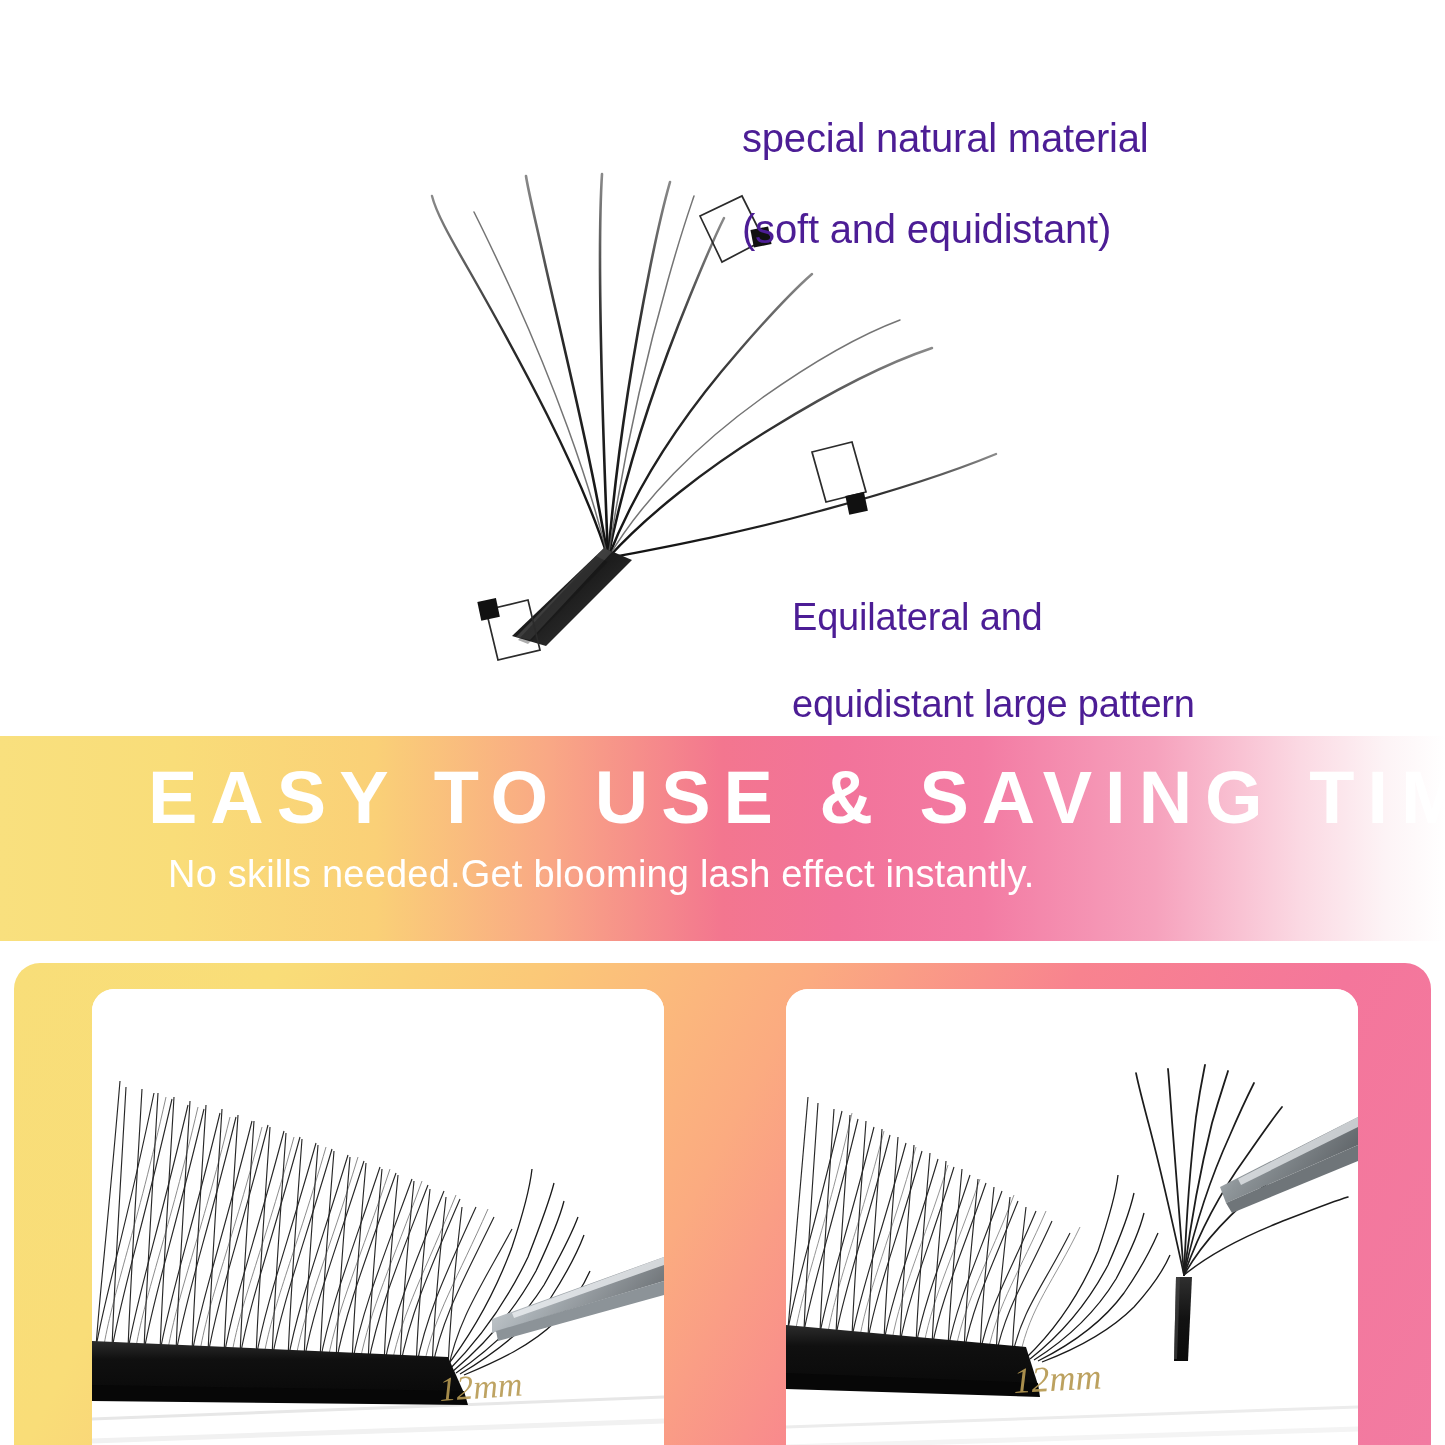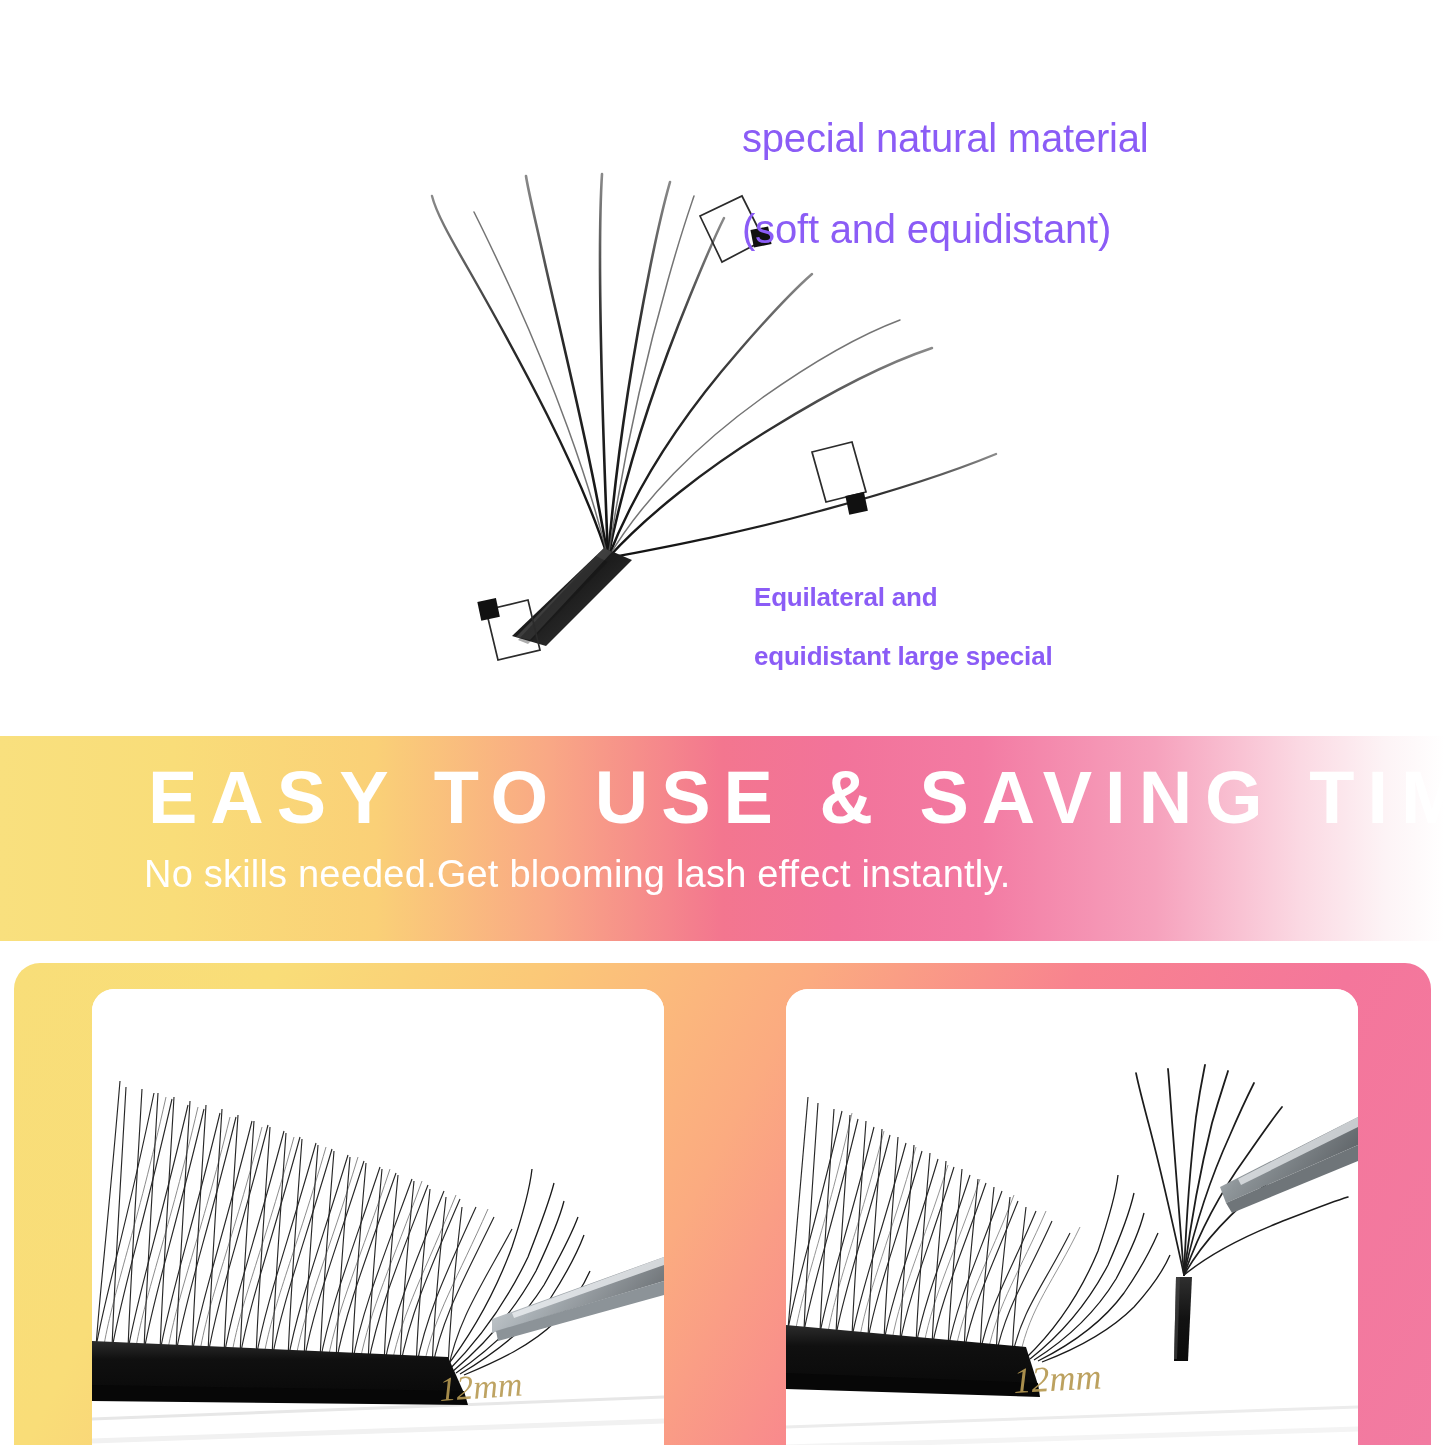--- a/index.html
+++ b/index.html
@@ -32,21 +32,21 @@
 
   .hero-svg {
     position: absolute;
     left: 0; top: 0;
     width: 1445px;
     height: 735px;
   }
 
   .annotation {
     position: absolute;
-    color: #8b5cf6;
+    color: #4c1d95;
     font-family: "Liberation Sans", sans-serif;
     font-weight: 400;
     line-height: 1.14;
     white-space: pre-line;
   }
 
   .ann-top {
     left: 742px;
     top: 70px;
     font-size: 40px;
@@ -54,25 +54,24 @@
   }
 
   .ann-left {
     left: 240px;
     top: 479px;
     font-size: 37px;
     letter-spacing: -0.2px;
   }
 
   .ann-right {
-    left: 754px;
+    left: 792px;
     top: 553px;
-    font-size: 26px;
+    font-size: 38px;
     letter-spacing: -0.2px;
-    font-weight: bold;
   }
 
   
   .banner {
     position: absolute;
     left: 0; top: 736px;
     width: 1445px;
     height: 205px;
     background: linear-gradient(
         to right,
@@ -98,21 +97,21 @@
     font-family: "Liberation Sans", sans-serif;
     font-weight: 700;
     font-size: 74px;
     letter-spacing: 13px;
     line-height: 1;
     white-space: nowrap;
   }
 
   .banner-subtitle {
     position: absolute;
-    left: 144px;
+    left: 168px;
     top: 119px;
     color: #ffffff;
     font-family: "Liberation Sans", sans-serif;
     font-weight: 400;
     font-size: 38px;
     letter-spacing: 0.2px;
     line-height: 1;
     white-space: nowrap;
   }
 
@@ -214,21 +213,21 @@
     </svg>
 
     <div class="annotation ann-top nosel">
       <span>special natural material</span><br>
       <span>(soft and equidistant)</span>
     </div>
 
 
     <div class="annotation ann-right nosel">
       <span>Equilateral and</span><br>
-      <span>equidistant large special</span>
+      <span>equidistant large pattern</span>
     </div>
   </div>
 
   <div class="banner">
     <div class="banner-title nosel">EASY TO USE &amp; SAVING TIME</div>
     <div class="banner-subtitle nosel">No skills needed.Get blooming lash effect instantly.</div>
   </div>
 
   <div class="gallery">
 

